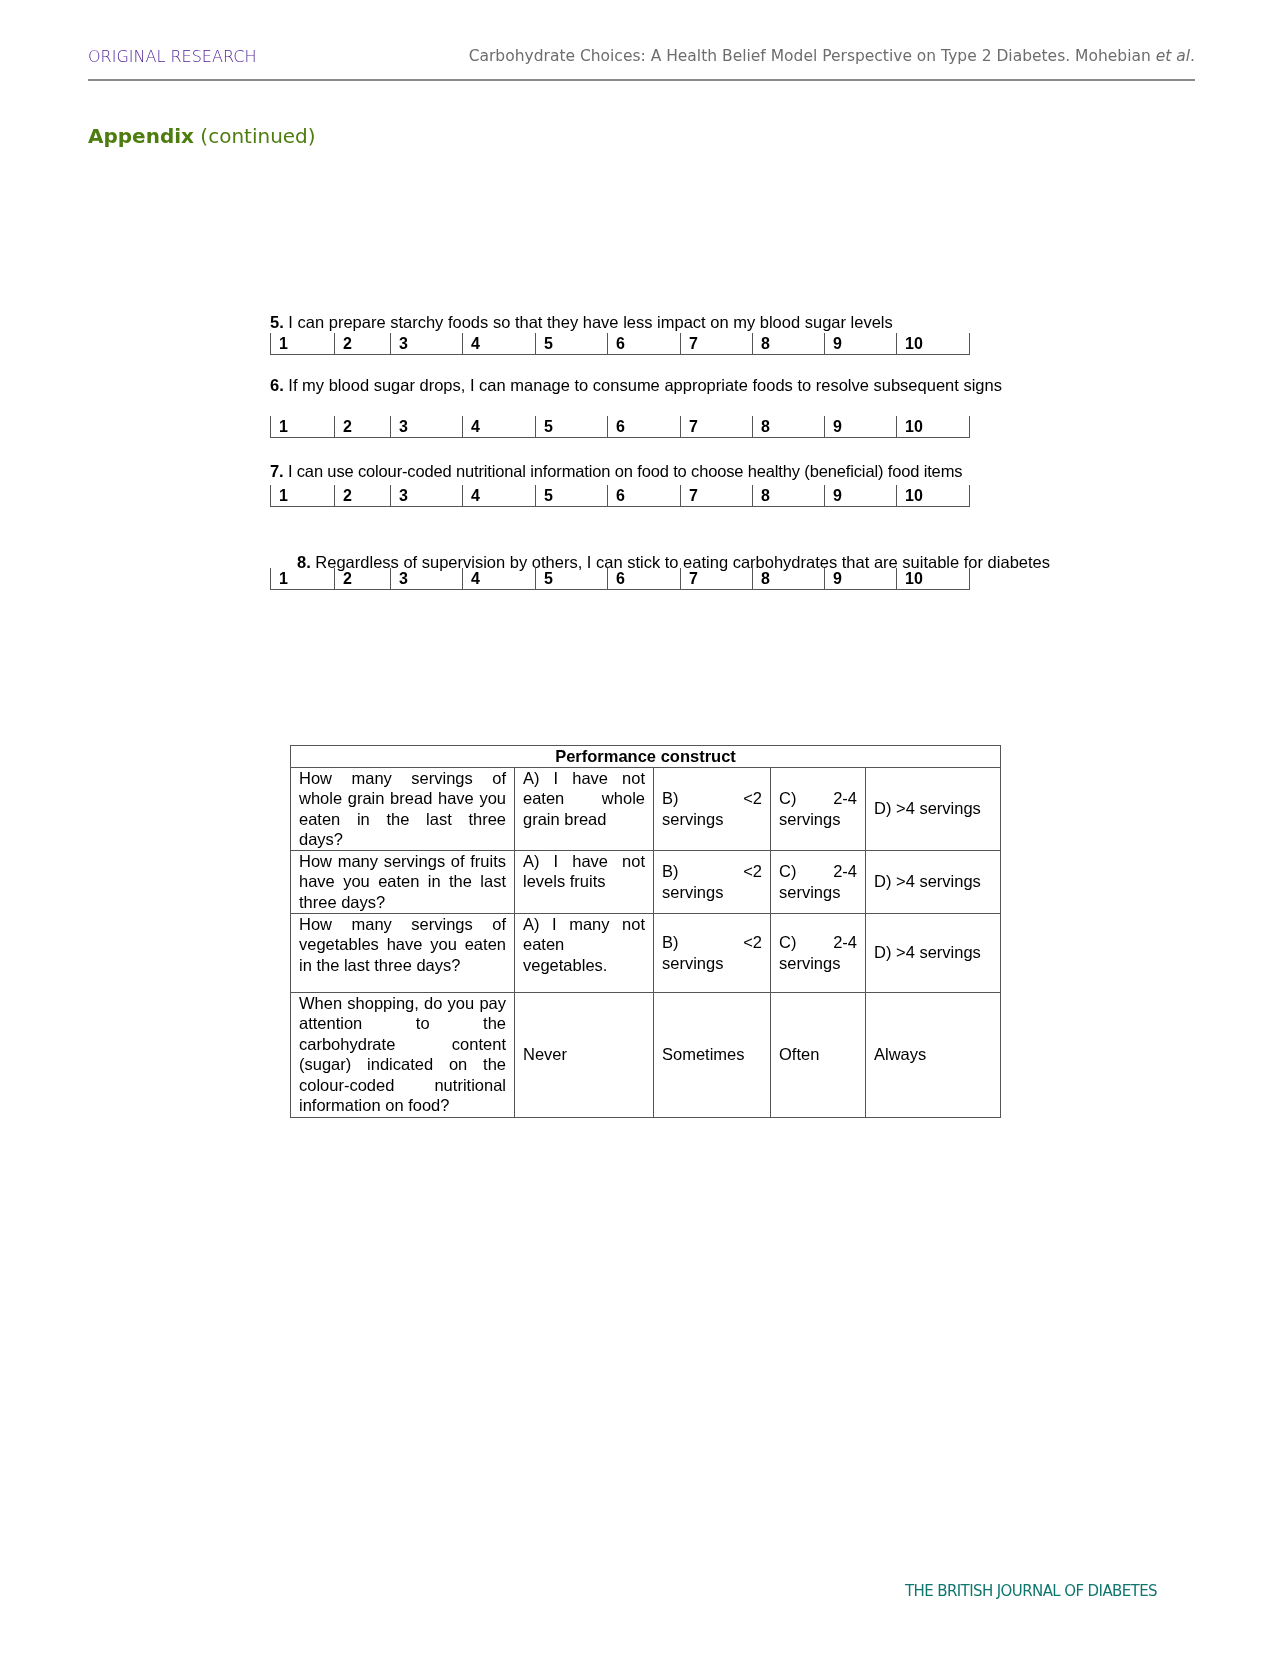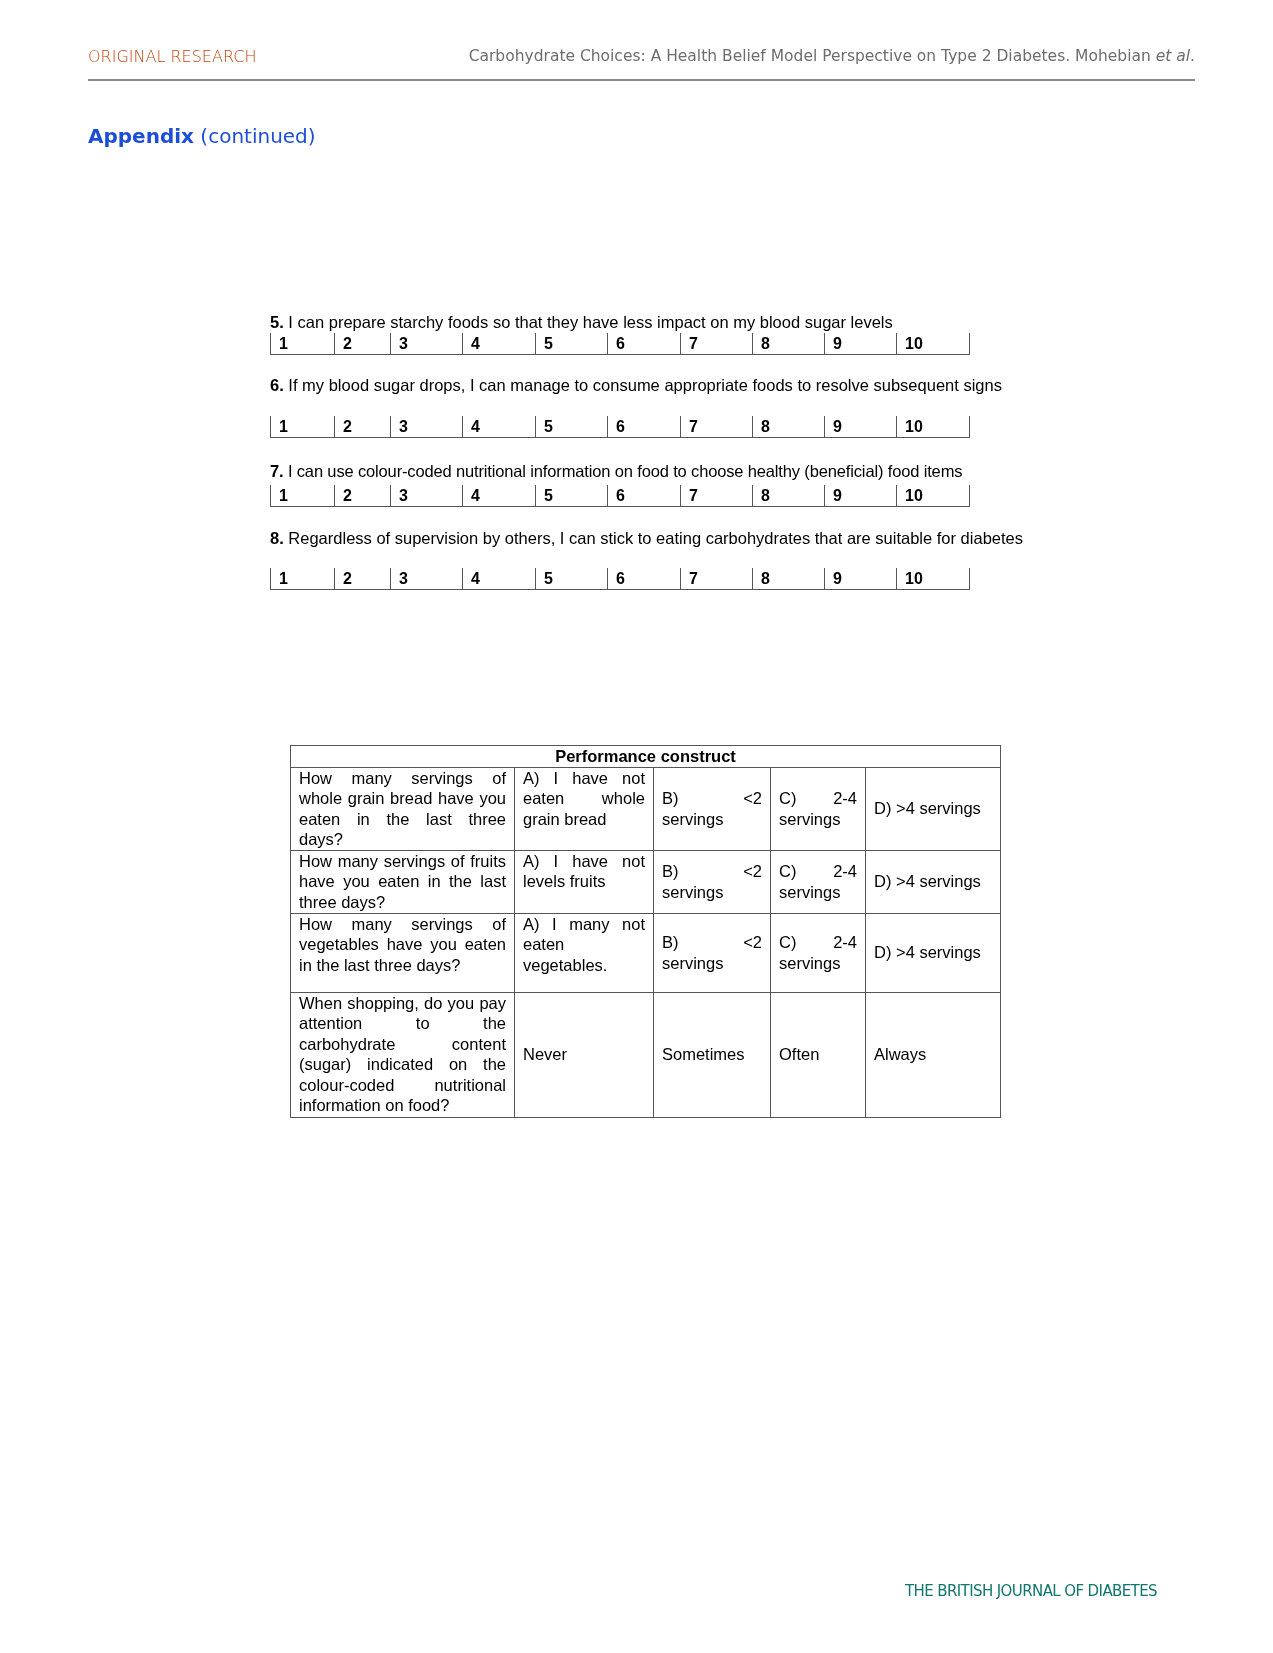--- a/index.html
+++ b/index.html
@@ -1,21 +1,21 @@
 <!DOCTYPE html>
 <html><head>
 <meta charset="utf-8">
 <style>
   html, body { margin: 0; padding: 0; background: #ffffff; }
   body { width: 1273px; height: 1653px; position: relative; overflow: hidden; font-family: "Liberation Sans", sans-serif; color: #000; }
-  .header-left { position: absolute; left: 88px; top: 47px; font-family: "DejaVu Sans", sans-serif; font-size: 16px; color: #c2410c; letter-spacing: 0px; font-weight: 300; }
+  .header-left { position: absolute; left: 88px; top: 47px; font-family: "DejaVu Sans", sans-serif; font-size: 16px; color: #4c1d95; letter-spacing: 0px; font-weight: 300; }
   .header-right { position: absolute; right: 78px; top: 47px; font-family: "DejaVu Sans", sans-serif; font-size: 15.5px; color: #6d6d6d; white-space: nowrap; }
   .header-right i { }
   .header-rule { position: absolute; left: 88px; top: 79px; width: 1107px; height: 2px; background: #8a8a8a; }
-  .appendix { position: absolute; left: 88px; top: 124px; font-family: "DejaVu Sans", sans-serif; font-size: 20px; color: #1d4ed8; }
+  .appendix { position: absolute; left: 88px; top: 124px; font-family: "DejaVu Sans", sans-serif; font-size: 20px; color: #4d7c0f; }
   .appendix b { font-weight: bold; }
 
   .question { position: absolute; left: 270px; width: 754px; font-size: 16.5px; line-height: 20px; text-align: justify; }
   .question b { font-weight: bold; }
   .scale { position: absolute; left: 270px; width: 700px; height: 21px; border-bottom: 1.5px solid #555; display: flex; }
   .scale .cell { box-sizing: border-box; border-left: 1px solid #555; font-weight: bold; font-size: 16px; padding-left: 8px; line-height: 21px; }
   .scale .cell:last-child { border-right: 1px solid #555; }
 
   table.perf { position: absolute; left: 290px; top: 745px; width: 711px; border-collapse: collapse; font-size: 16.5px; }
   table.perf td, table.perf th { border: 1px solid #555; vertical-align: middle; padding: 0 8px; line-height: 20.5px; }
@@ -71,21 +71,21 @@
   <div class="cell" style="width:72px">3</div>
   <div class="cell" style="width:73px">4</div>
   <div class="cell" style="width:72px">5</div>
   <div class="cell" style="width:73px">6</div>
   <div class="cell" style="width:72px">7</div>
   <div class="cell" style="width:72px">8</div>
   <div class="cell" style="width:72px">9</div>
   <div class="cell" style="width:74px">10</div>
 </div>
 
-<div class="question" style="top:528px;"><b>8.</b><span> Regardless of supervision by others, I can stick to eating carbohydrates that are suitable for diabetes</span></div>
+<div class="question" style="top:552px;margin-left:27px;"><b>8.</b><span> Regardless of supervision by others, I can stick to eating carbohydrates that are suitable for diabetes</span></div>
 <div class="scale" style="top:568px;">
   <div class="cell" style="width:64px">1</div>
   <div class="cell" style="width:56px">2</div>
   <div class="cell" style="width:72px">3</div>
   <div class="cell" style="width:73px">4</div>
   <div class="cell" style="width:72px">5</div>
   <div class="cell" style="width:73px">6</div>
   <div class="cell" style="width:72px">7</div>
   <div class="cell" style="width:72px">8</div>
   <div class="cell" style="width:72px">9</div>

